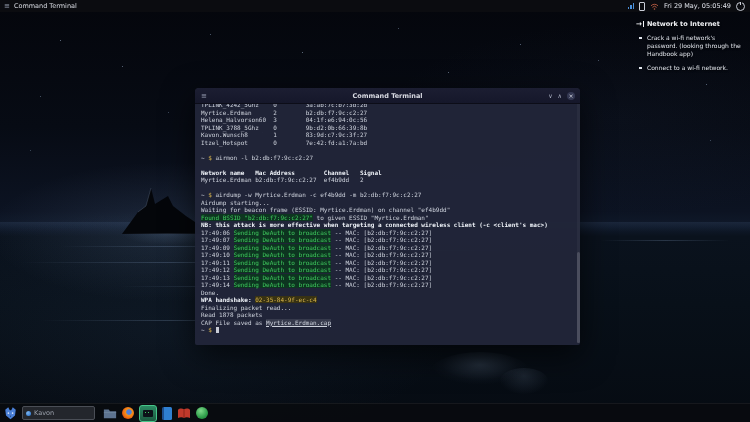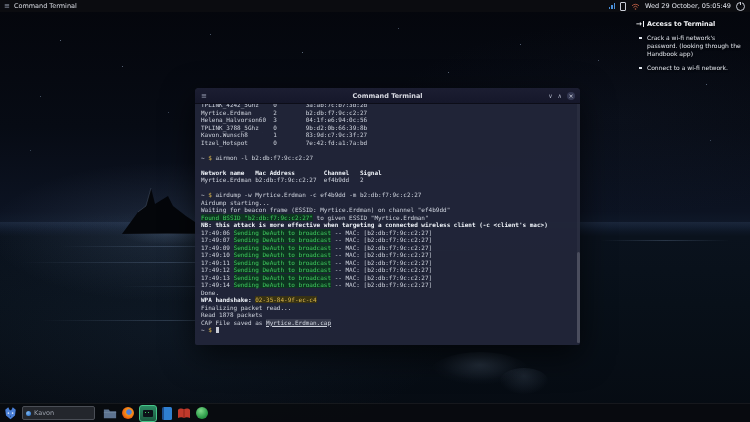--- a/index.html
+++ b/index.html
@@ -139,31 +139,31 @@
           <i class="nb1"></i>
           <i class="nb2"></i>
           <i class="nb3"></i>
         </span>
       <span class="phone"></span>
       <svg class="wifi" viewBox="0 0 10 8">
         <path d="M1 3.2 A5.5 5.5 0 0 1 9 3.2" stroke="#bf5f45" stroke-width="1" fill="none"></path>
         <path d="M2.6 5 A3.2 3.2 0 0 1 7.4 5" stroke="#bf5f45" stroke-width="1" fill="none"></path>
         <circle cx="5" cy="6.8" r="0.9" fill="#bf5f45"></circle>
       </svg>
-      <span class="clock">Wed 29 October, 05:05:49</span>
+      <span class="clock">Fri 29 May, 05:05:49</span>
       <span class="power">
           <i></i>
         </span>
     </div>
   </div>
 
   <div class="goal-panel">
     <div class="goal-title">
       <span class="goal-icon">→</span>
-      <span>Access to Terminal</span>
+      <span>Network to Internet</span>
     </div>
     <ul class="goal-list">
       <li>Crack a wi-fi network's password. (looking through the Handbook app)</li>
       <li>Connect to a wi-fi network.</li>
     </ul>
   </div>
 
   <div class="terminal">
     <div class="term-titlebar">
       <span class="t-menu">≡</span>

